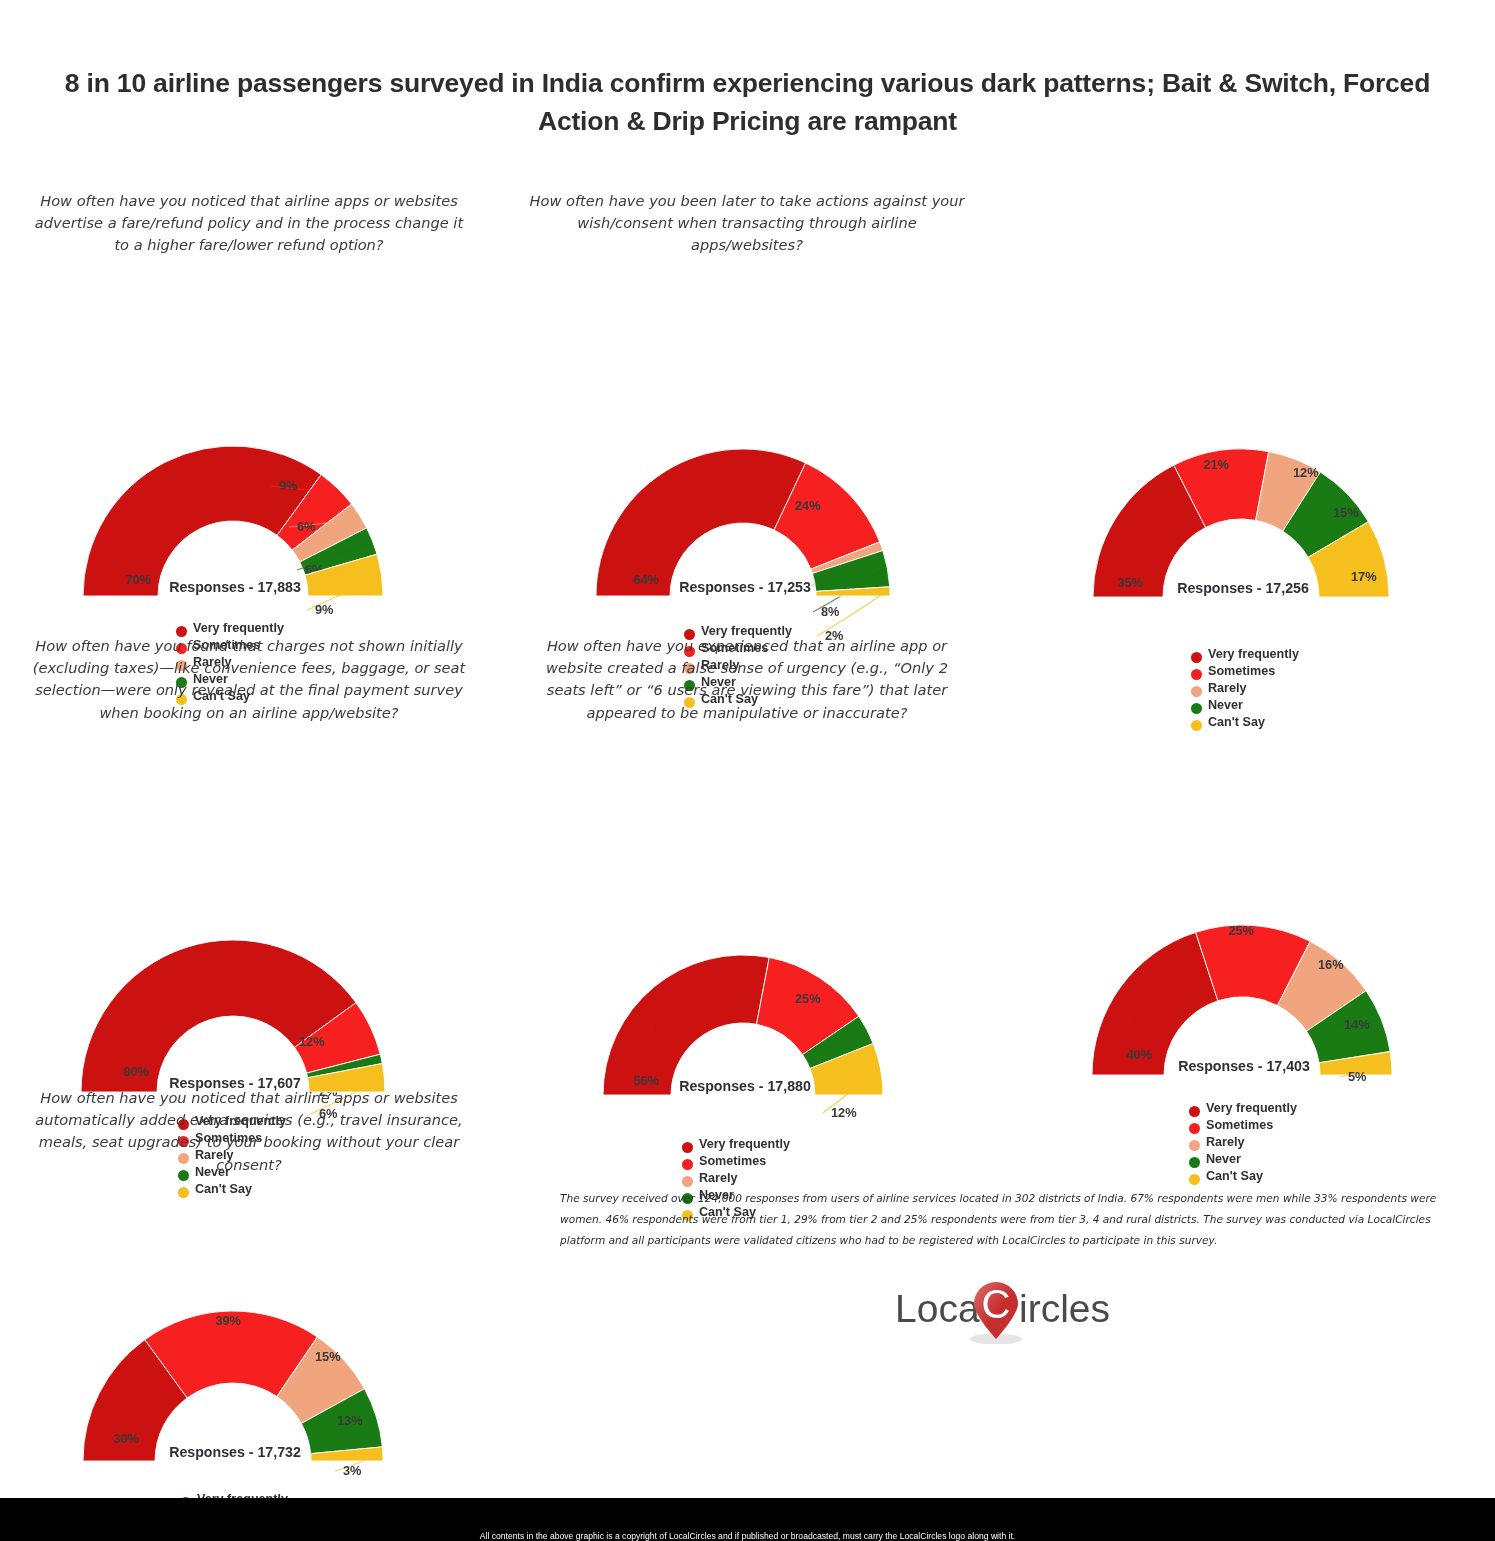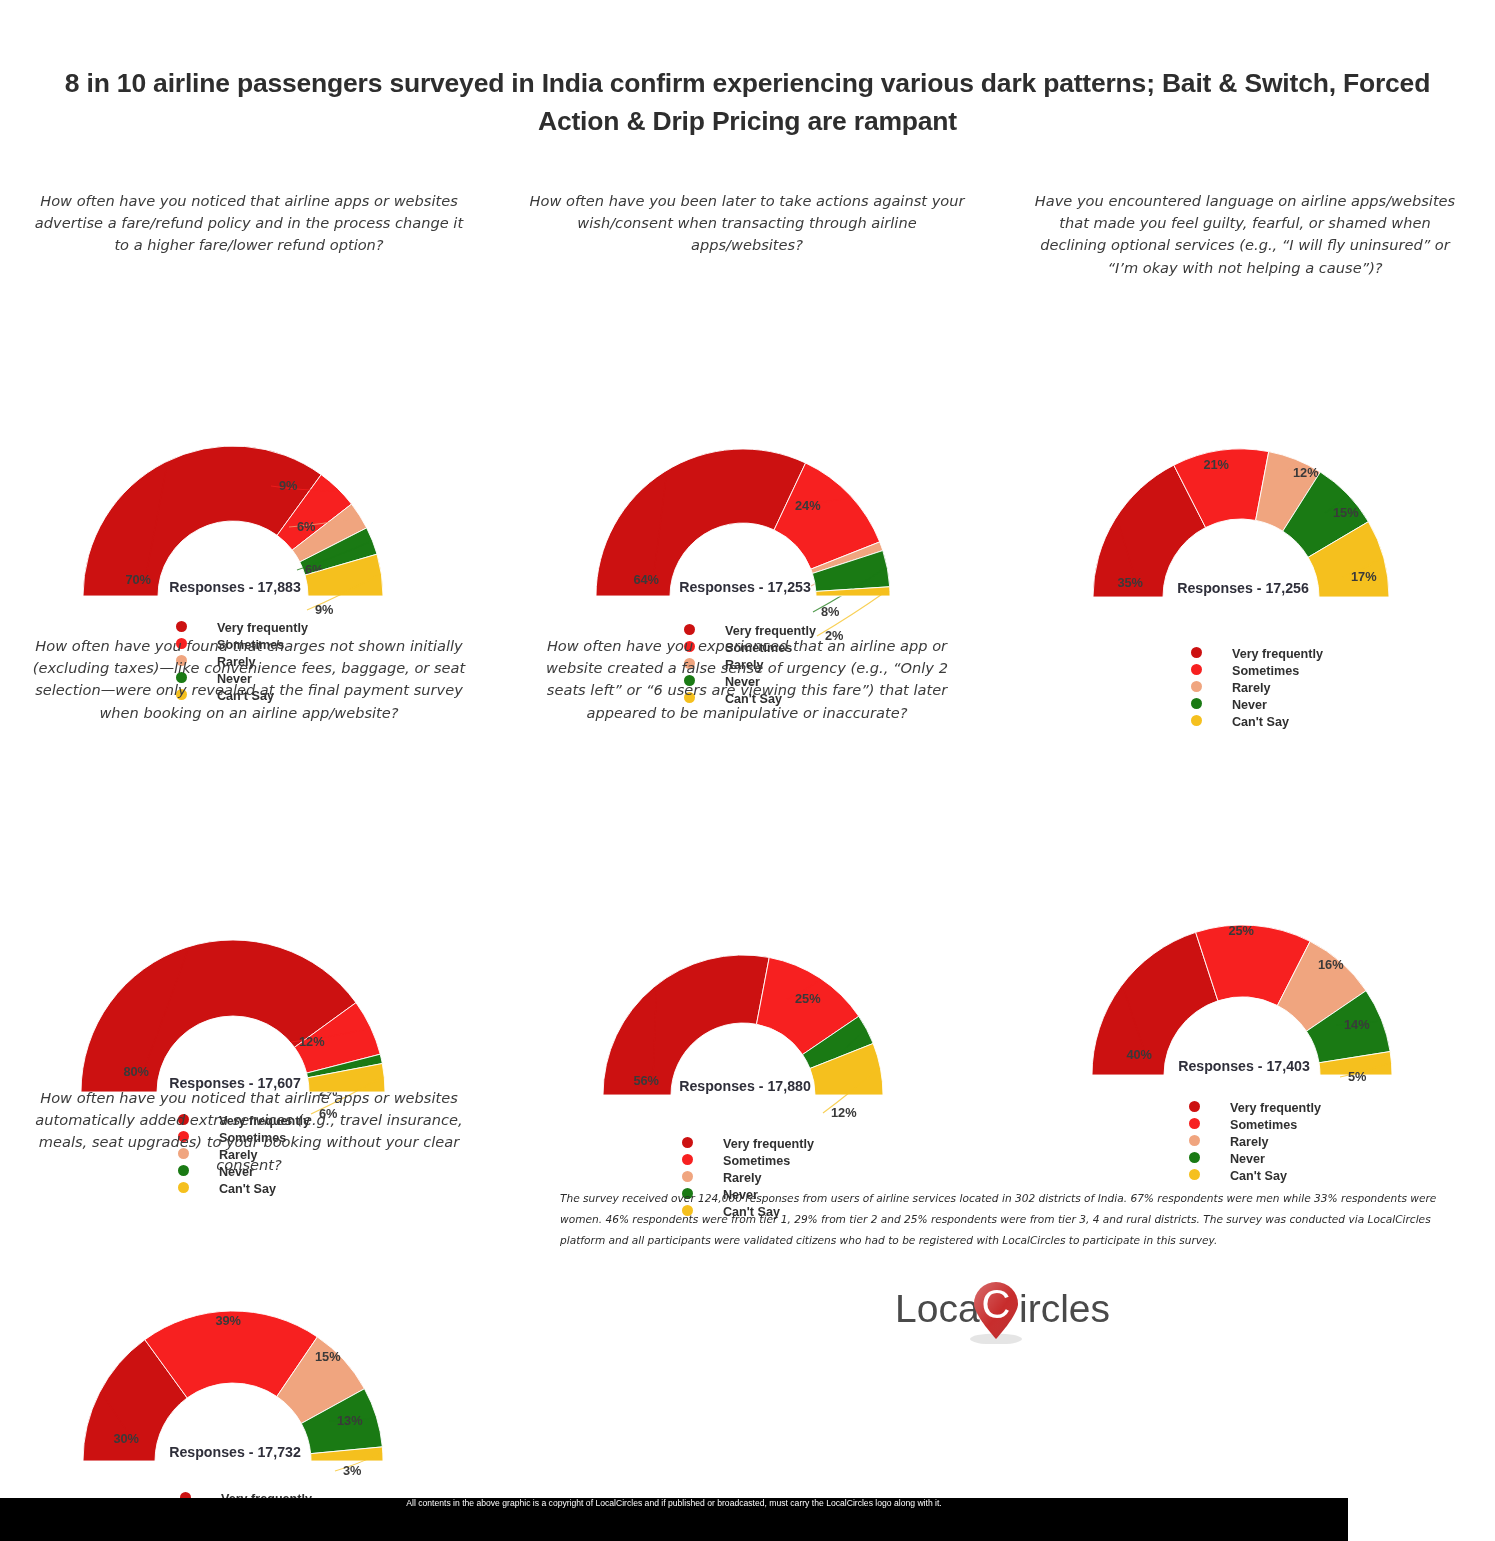--- a/index.html
+++ b/index.html
@@ -52,21 +52,21 @@
 
   svg.gauge{ display:block; }
 
   .legend{
     position:absolute;
     font-size:12.6px;
     font-weight:bold;
     color:#303030;
     line-height:1.27;
   }
-  .legend-row{ display:flex; align-items:flex-start; margin-bottom:1px;gap:24px; }
+  .legend-row{ display:flex; align-items:flex-end; margin-bottom:1px; }
   .swatch{
     width:11px; height:11px; border-radius:50%;
     margin-right:6px; flex:0 0 auto;
   }
 
   .pctlabel{
     font-size:12.8px;
     font-weight:bold;
     fill:#3a3a3a;
     font-family:"Liberation Sans", sans-serif;
@@ -91,24 +91,24 @@
 
   .logo{
     position:absolute;
     left:895px; top:1282px;
     width:215px; height:62px;
   }
 
   .bottombar{
     position:absolute;
     left:0; top:1498px;
-    width:1348px; height:43px;
+    width:1495px; height:43px;
     background:#000000;
     display:flex;
-    align-items:flex-start;
+    align-items:flex-end;
     justify-content:center;
   }
   .bottombar span{
     color:#ffffff;
     font-size:8.6px;
     font-family:"Liberation Sans", sans-serif;
   }
 </style>
 </head>
 <body>
@@ -204,21 +204,20 @@
                 <span>Never</span>
               </div>
               <div class="legend-row">
                 <span class="swatch" style="background: rgb(245, 192, 30);"></span>
                 <span>Can't Say</span>
               </div>
             </div>
           </div>
       </div>
       <div class="cell r1">
-        <div class="q-text">Have you encountered language on airline apps/websites that made you feel guilty, fearful, or shamed when declining optional services (e.g., “I will fly uninsured” or “I’m okay with not helping a cause”)?</div>
         <div class="chartwrap" id="wrap-2" style="top: 133px;">
             <svg class="gauge" width="498" height="400" viewBox="0 0 498 400">
               <path d="M 97 288 A 148 148 0 0 1 177.80940603854705 156.13103442012158 L 209.58874102031535 218.5014911133073 A 78 78 0 0 0 167 288 Z" fill="#cc1111" stroke="#ffffff" stroke-width="0.9"></path>
               <path d="M 122.21981633301071 212.7602066809034 Q 131.60990816650536 245.38010334045168 141 274" fill="none" stroke="#cc1111" stroke-opacity="0.75" stroke-width="1.1"></path>
               <text class="pctlabel" x="147" y="278" text-anchor="end">35%</text>
               <path d="M 177.80940603854705 156.13103442012158 A 148 148 0 0 1 272.7324345586872 142.62148689215408 L 259.6157425376865 211.38159444316227 A 78 78 0 0 0 209.58874102031535 218.5014911133073 Z" fill="#f72020" stroke="#ffffff" stroke-width="0.9"></path>
               <path d="M 224.71022260098806 145.43659328881571 Q 225.85511130049403 152.71829664440787 227 156" fill="none" stroke="#f72020" stroke-opacity="0.75" stroke-width="1.1"></path>
               <text class="pctlabel" x="233" y="160" text-anchor="end">21%</text>
               <path d="M 272.7324345586872 142.62148689215408 A 148 148 0 0 1 324.30236565689154 163.03946702570178 L 286.7944900083618 222.14242181084285 A 78 78 0 0 0 259.6157425376865 211.38159444316227 Z" fill="#f0a57f" stroke="#ffffff" stroke-width="0.9"></path>
               <path d="M 298.00993558659366 154.1121860320918 Q 293.5049677932968 161.0560930160459 289 164" fill="none" stroke="#f0a57f" stroke-opacity="0.75" stroke-width="1.1"></path>

